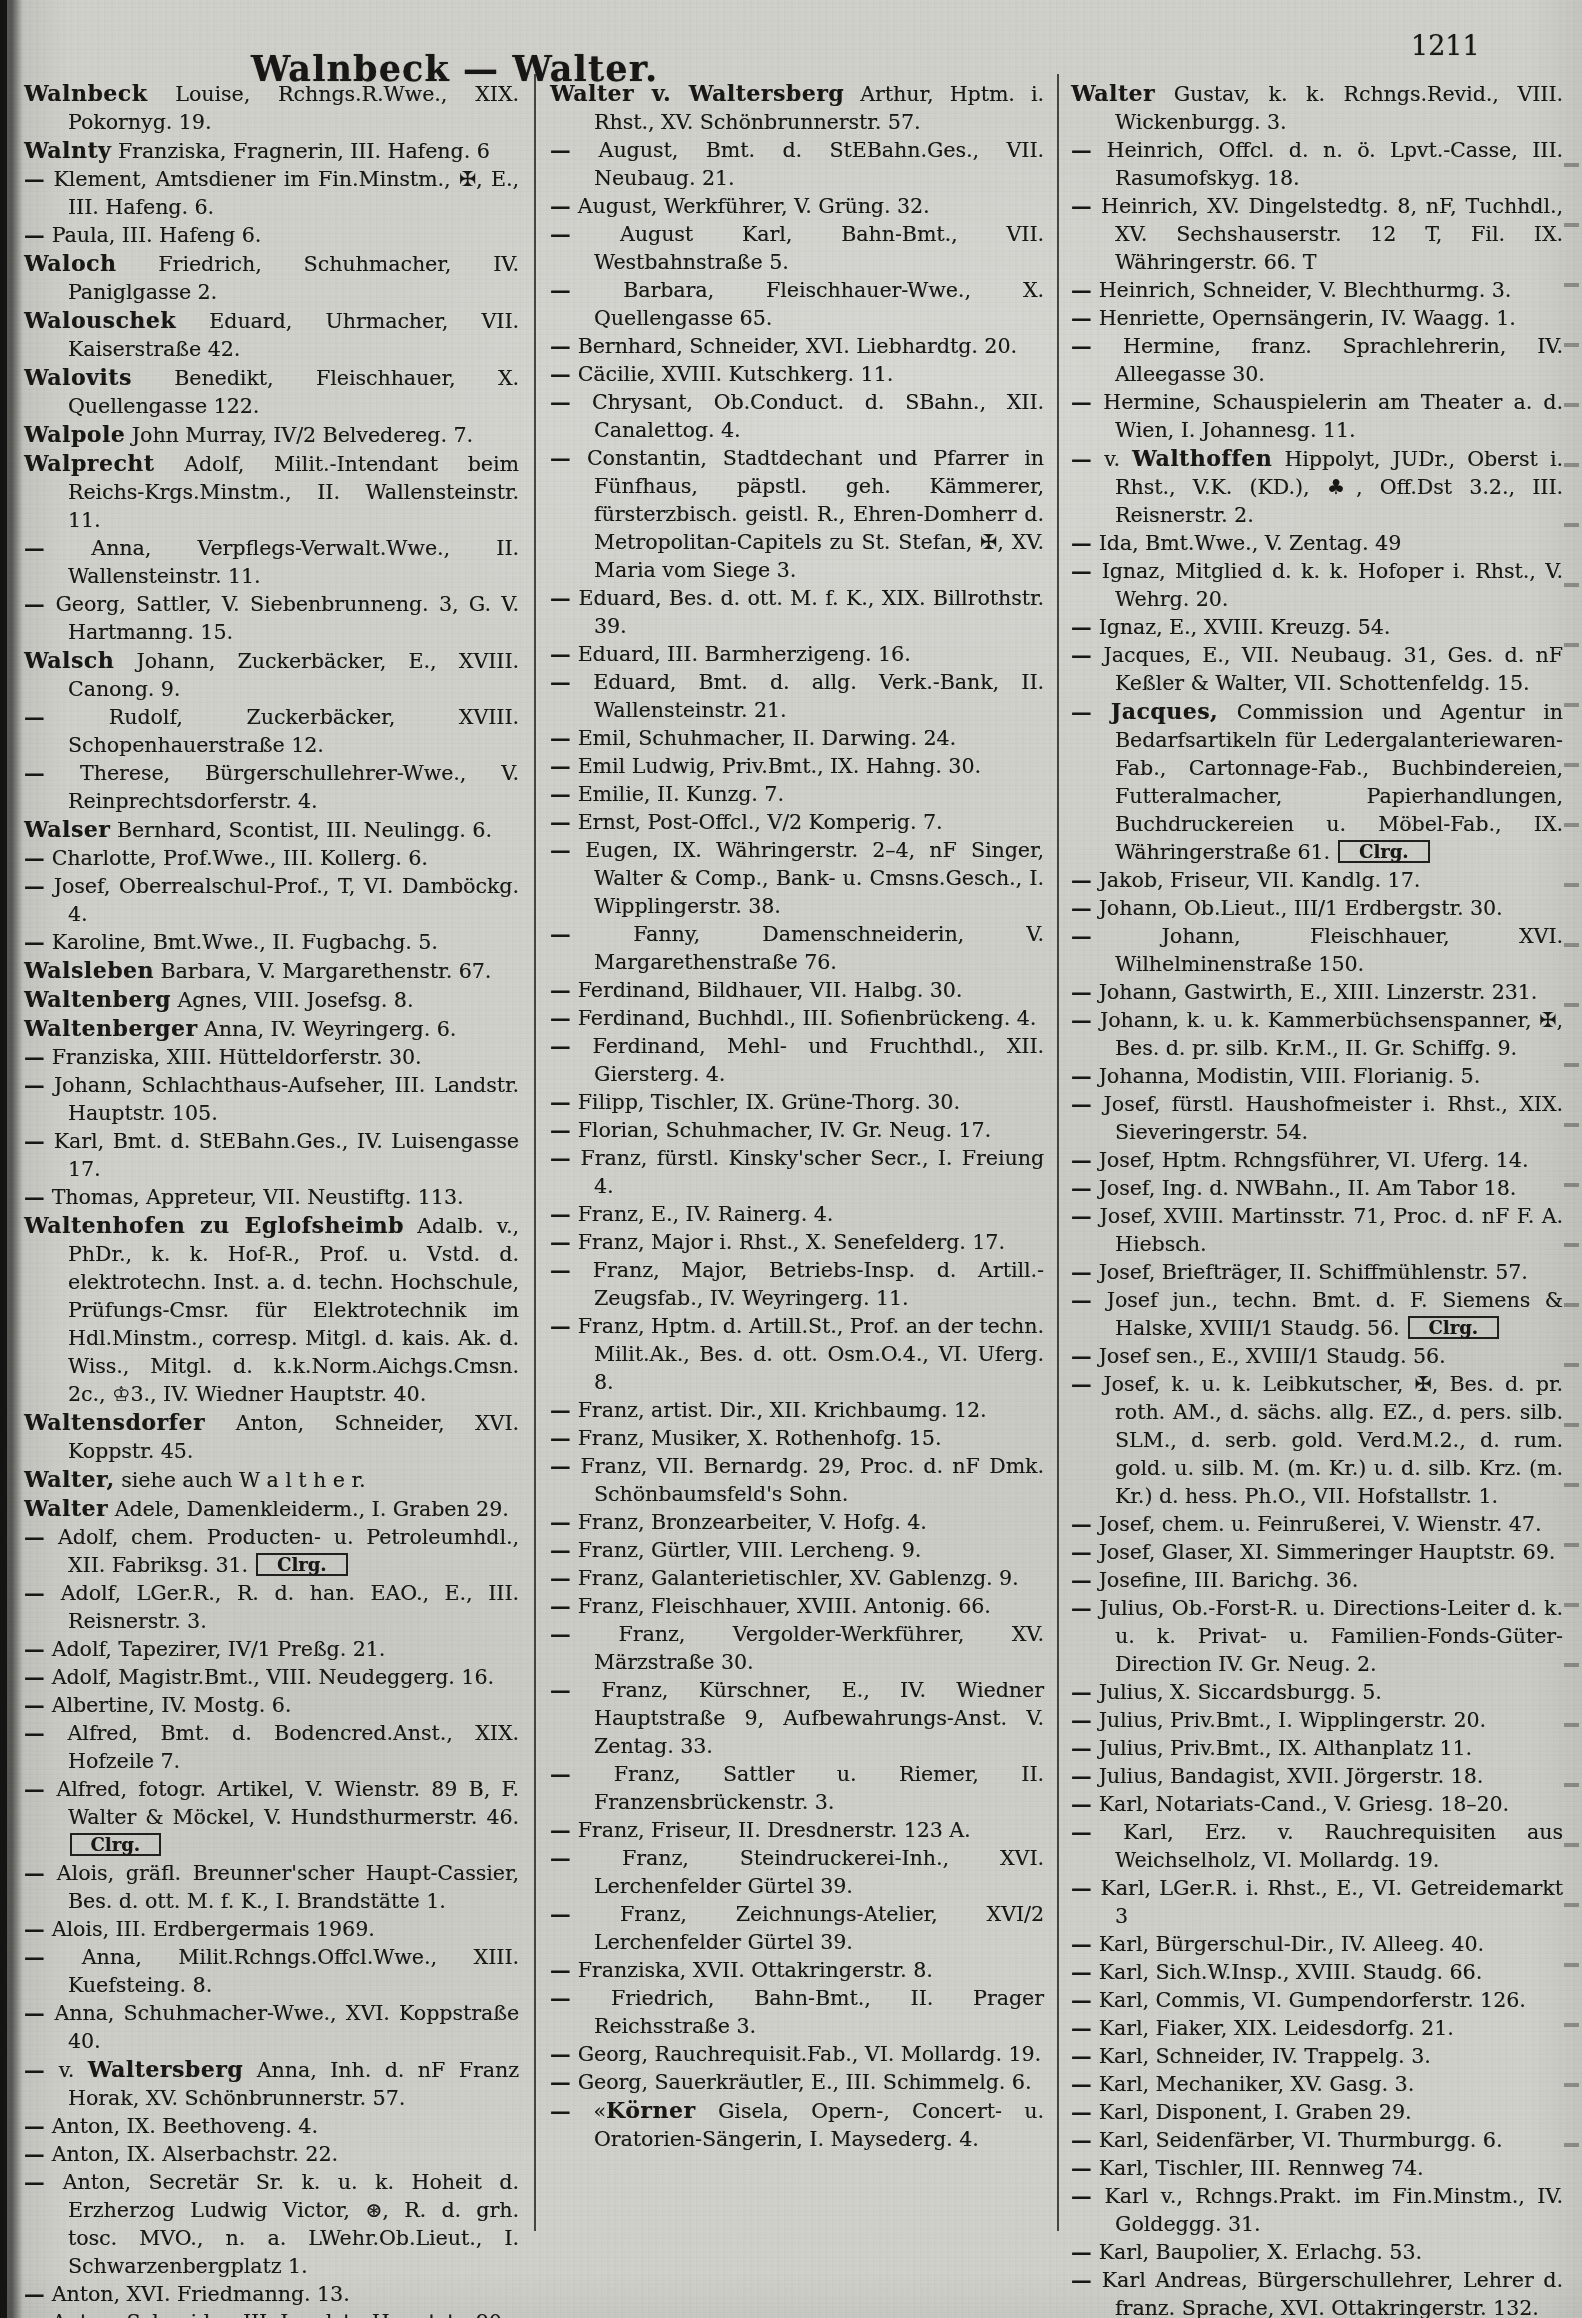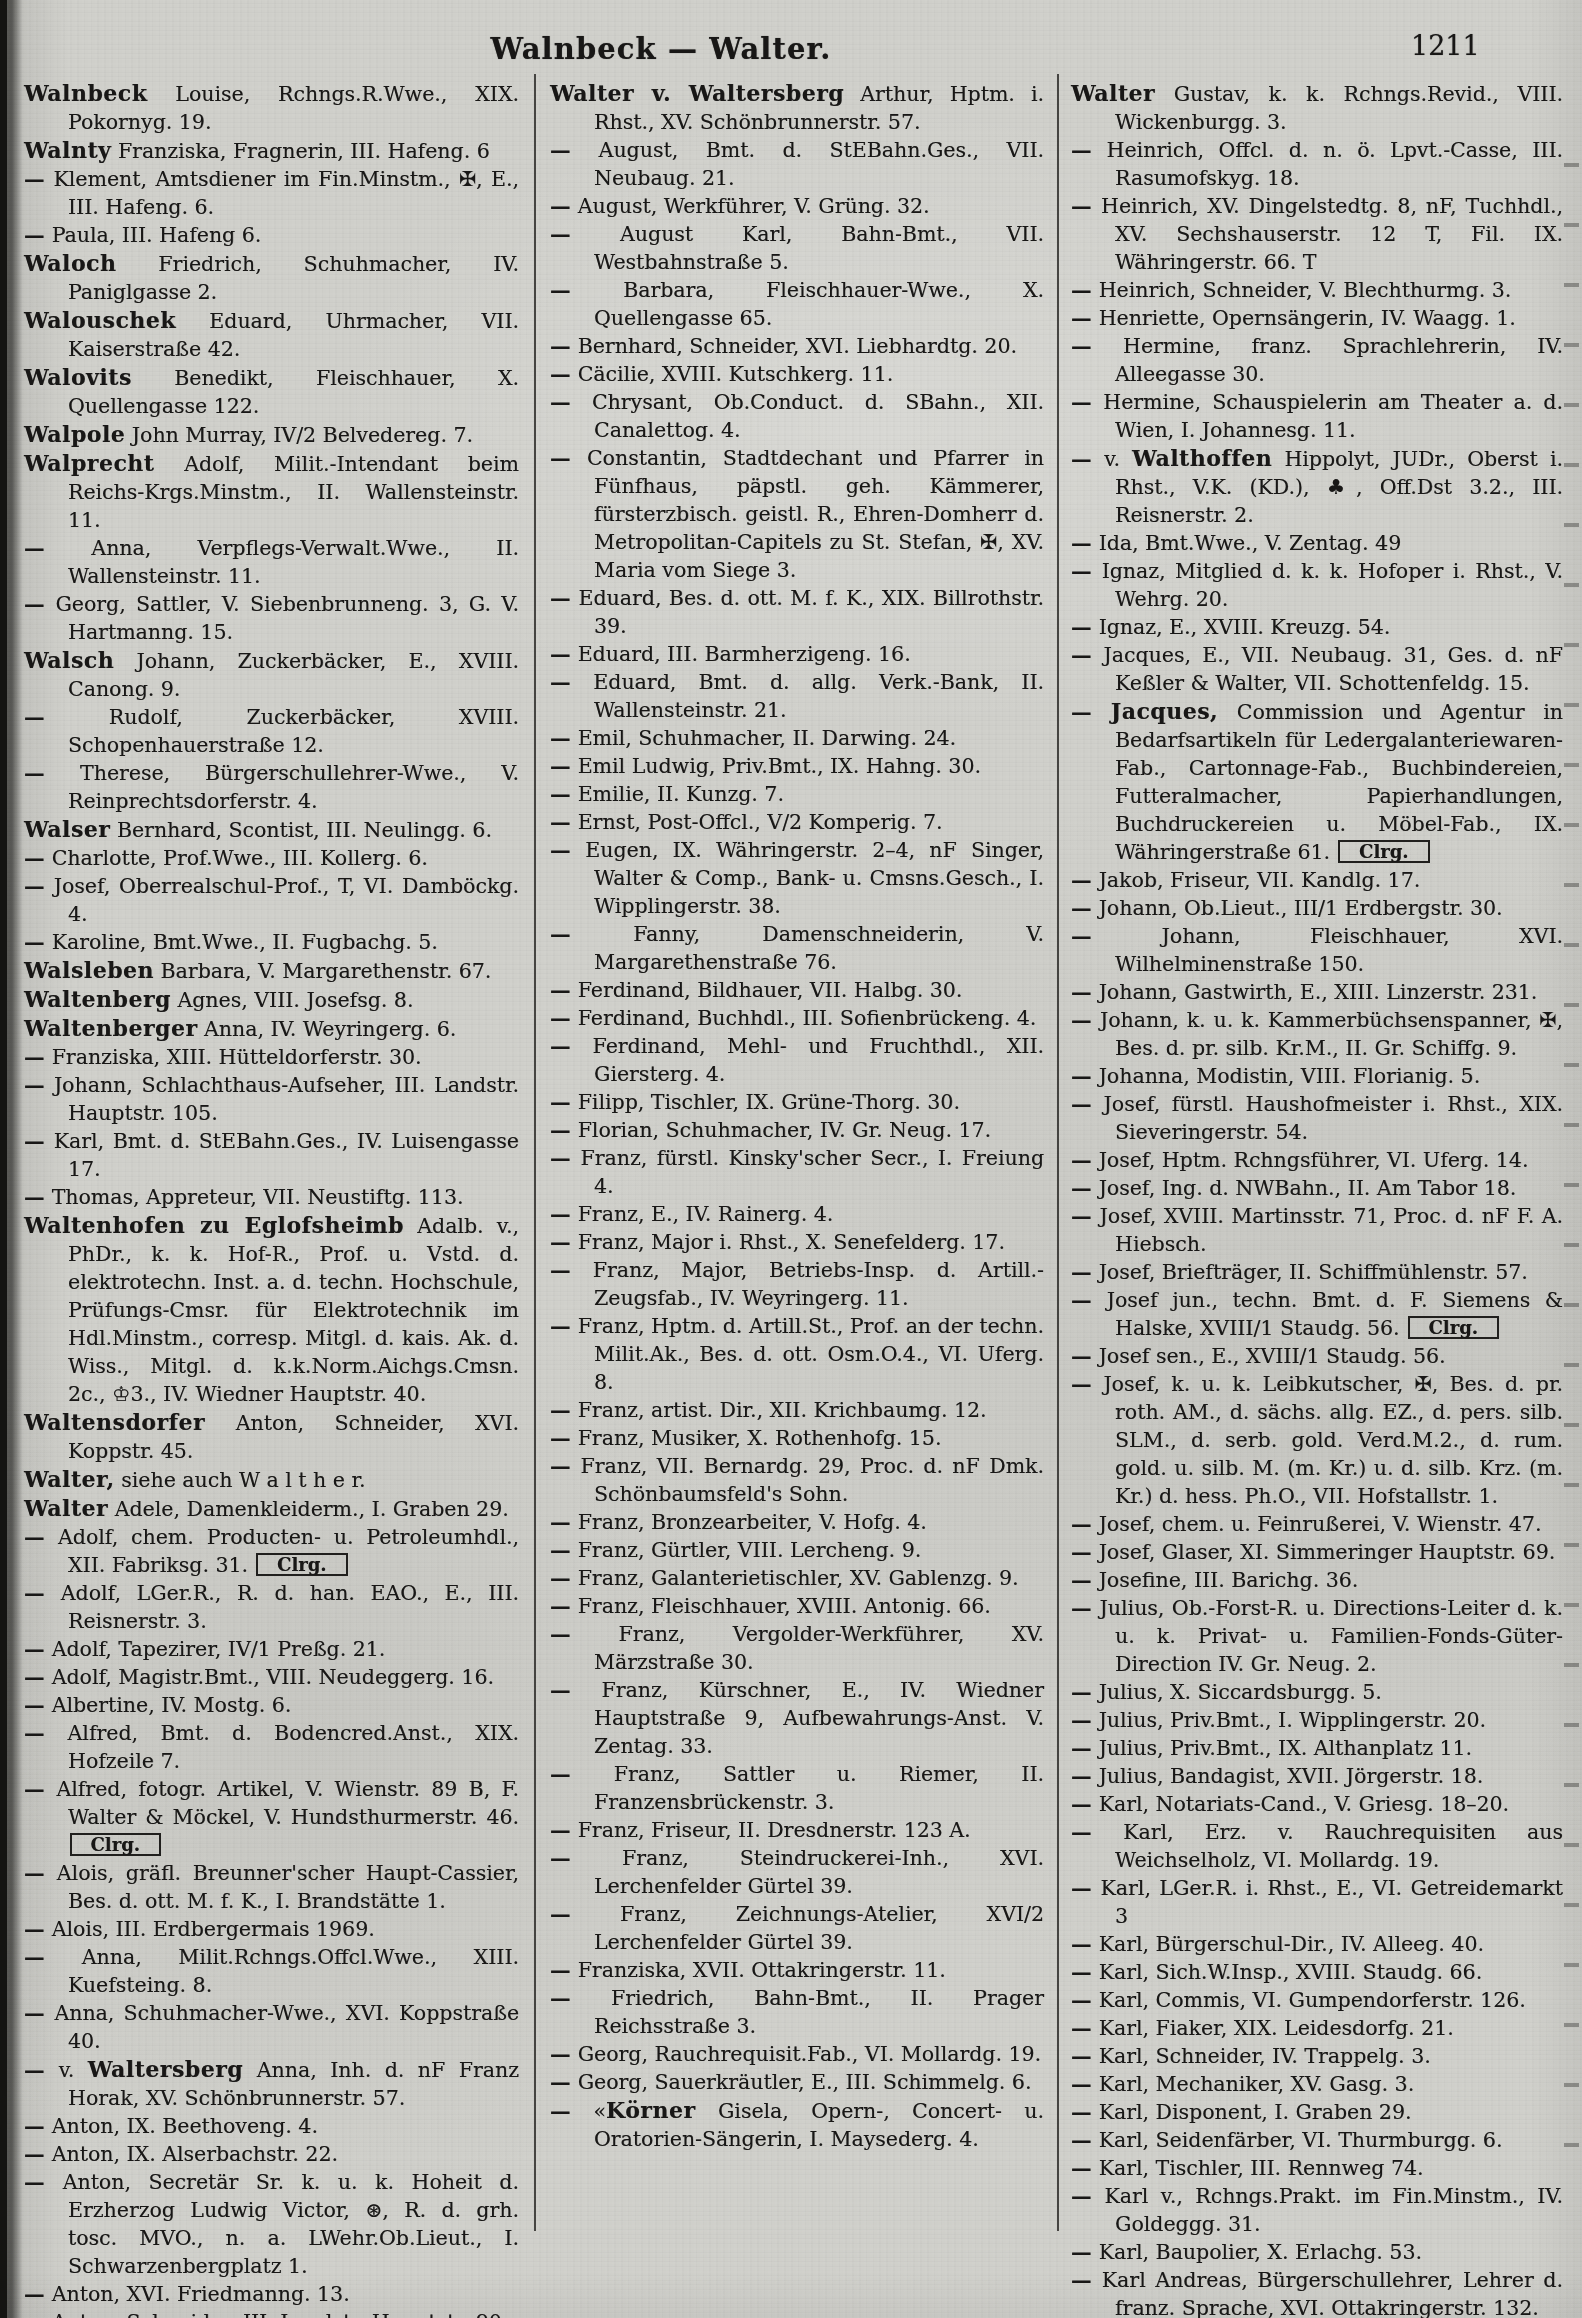--- a/index.html
+++ b/index.html
@@ -25,22 +25,22 @@
       repeating-linear-gradient(90deg, rgba(255,255,255,.04) 0 2.3px, rgba(50,50,48,.03) 2.3px 3.8px, rgba(0,0,0,0) 3.8px 6.8px);
   }
   .gutter{position:absolute;left:0;top:0;width:23px;height:2319px;pointer-events:none;
     background:linear-gradient(90deg,#141412 0 6.8px, rgba(20,20,18,.6) 6.8px 12px, rgba(20,20,18,0) 23px);}
   .bleed-dashes{position:absolute;right:3.8px;top:163px;width:15px;height:1990px;opacity:.45;pointer-events:none;
     background:repeating-linear-gradient(180deg, rgba(30,30,28,.8) 0 3.8px, rgba(0,0,0,0) 3.8px 60px);}
   .vrule{position:absolute;top:74px;width:1.5px;height:2157px;background:#23221f;opacity:.8;}
   #vrule1{left:534px;}
   #vrule2{left:1057px;}
 
-  .header-title{position:absolute;top:32px;left:251px;width:820px;text-align:center;
-    font-weight:bold;font-size:29px;letter-spacing:1.1px;
+  .header-title{position:absolute;top:48px;left:251px;width:820px;text-align:left;
+    font-weight:bold;font-size:35px;letter-spacing:1.1px;
     text-shadow:0 0 0.9px rgba(10,10,10,.6);}
   .page-num{position:absolute;top:30px;left:1411px;font-weight:normal;font-size:27px;
     text-shadow:0 0 0.9px rgba(10,10,10,.6);}
 
   .col{position:absolute;top:79px;font-size:20.5px;line-height:28px;
     text-shadow:0.3px 0.4px 0.6px rgba(25,24,22,.45);}
   #col1{left:24px;width:495px;}
   #col2{left:550px;width:494px;}
   #col3{left:1071px;width:492px;}
 
@@ -147,21 +147,21 @@
     <div class="entry"><span class="dash">— </span><span class="plain">Franz, Bronzearbeiter, V. Hofg. 4.</span></div>
     <div class="entry"><span class="dash">— </span><span class="plain">Franz, Gürtler, VIII. Lercheng. 9.</span></div>
     <div class="entry"><span class="dash">— </span><span class="plain">Franz, Galanterietischler, XV. Gablenzg. 9.</span></div>
     <div class="entry"><span class="dash">— </span><span class="plain">Franz, Fleischhauer, XVIII. Antonig. 66.</span></div>
     <div class="entry"><span class="dash">— </span><span class="plain">Franz, Vergolder-Werkführer, XV. Märzstraße 30.</span></div>
     <div class="entry"><span class="dash">— </span><span class="plain">Franz, Kürschner, E., IV. Wiedner Hauptstraße 9, Aufbewahrungs-Anst. V. Zentag. 33.</span></div>
     <div class="entry"><span class="dash">— </span><span class="plain">Franz, Sattler u. Riemer, II. Franzensbrückenstr. 3.</span></div>
     <div class="entry"><span class="dash">— </span><span class="plain">Franz, Friseur, II. Dresdnerstr. 123 A.</span></div>
     <div class="entry"><span class="dash">— </span><span class="plain">Franz, Steindruckerei-Inh., XVI. Lerchenfelder Gürtel 39.</span></div>
     <div class="entry"><span class="dash">— </span><span class="plain">Franz, Zeichnungs-Atelier, XVI/2 Lerchenfelder Gürtel 39.</span></div>
-    <div class="entry"><span class="dash">— </span><span class="plain">Franziska, XVII. Ottakringerstr. 11.</span></div>
+    <div class="entry"><span class="dash">— </span><span class="plain">Franziska, XVII. Ottakringerstr. 8.</span></div>
     <div class="entry"><span class="dash">— </span><span class="plain">Friedrich, Bahn-Bmt., II. Prager Reichsstraße 3.</span></div>
     <div class="entry"><span class="dash">— </span><span class="plain">Georg, Rauchrequisit.Fab., VI. Mollardg. 19.</span></div>
     <div class="entry"><span class="dash">— </span><span class="plain">Georg, Sauerkräutler, E., III. Schimmelg. 6.</span></div>
     <div class="entry"><span class="dash">— </span><span class="plain">«</span><span class="surname">Körner</span><span class="plain"> Gisela, Opern-, Concert- u. Oratorien-Sängerin, I. Maysederg. 4.</span></div>
   </div>
 <div class="col" id="col3">
     <div class="entry"><span class="surname">Walter</span><span class="plain"> Gustav, k. k. Rchngs.Revid., VIII. Wickenburgg. 3.</span></div>
     <div class="entry"><span class="dash">— </span><span class="plain">Heinrich, Offcl. d. n. ö. Lpvt.-Casse, III. Rasumofskyg. 18.</span></div>
     <div class="entry"><span class="dash">— </span><span class="plain">Heinrich, XV. Dingelstedtg. 8, nF, Tuchhdl., XV. Sechshauserstr. 12 T, Fil. IX. Währingerstr. 66. T</span></div>
     <div class="entry"><span class="dash">— </span><span class="plain">Heinrich, Schneider, V. Blechthurmg. 3.</span></div>

